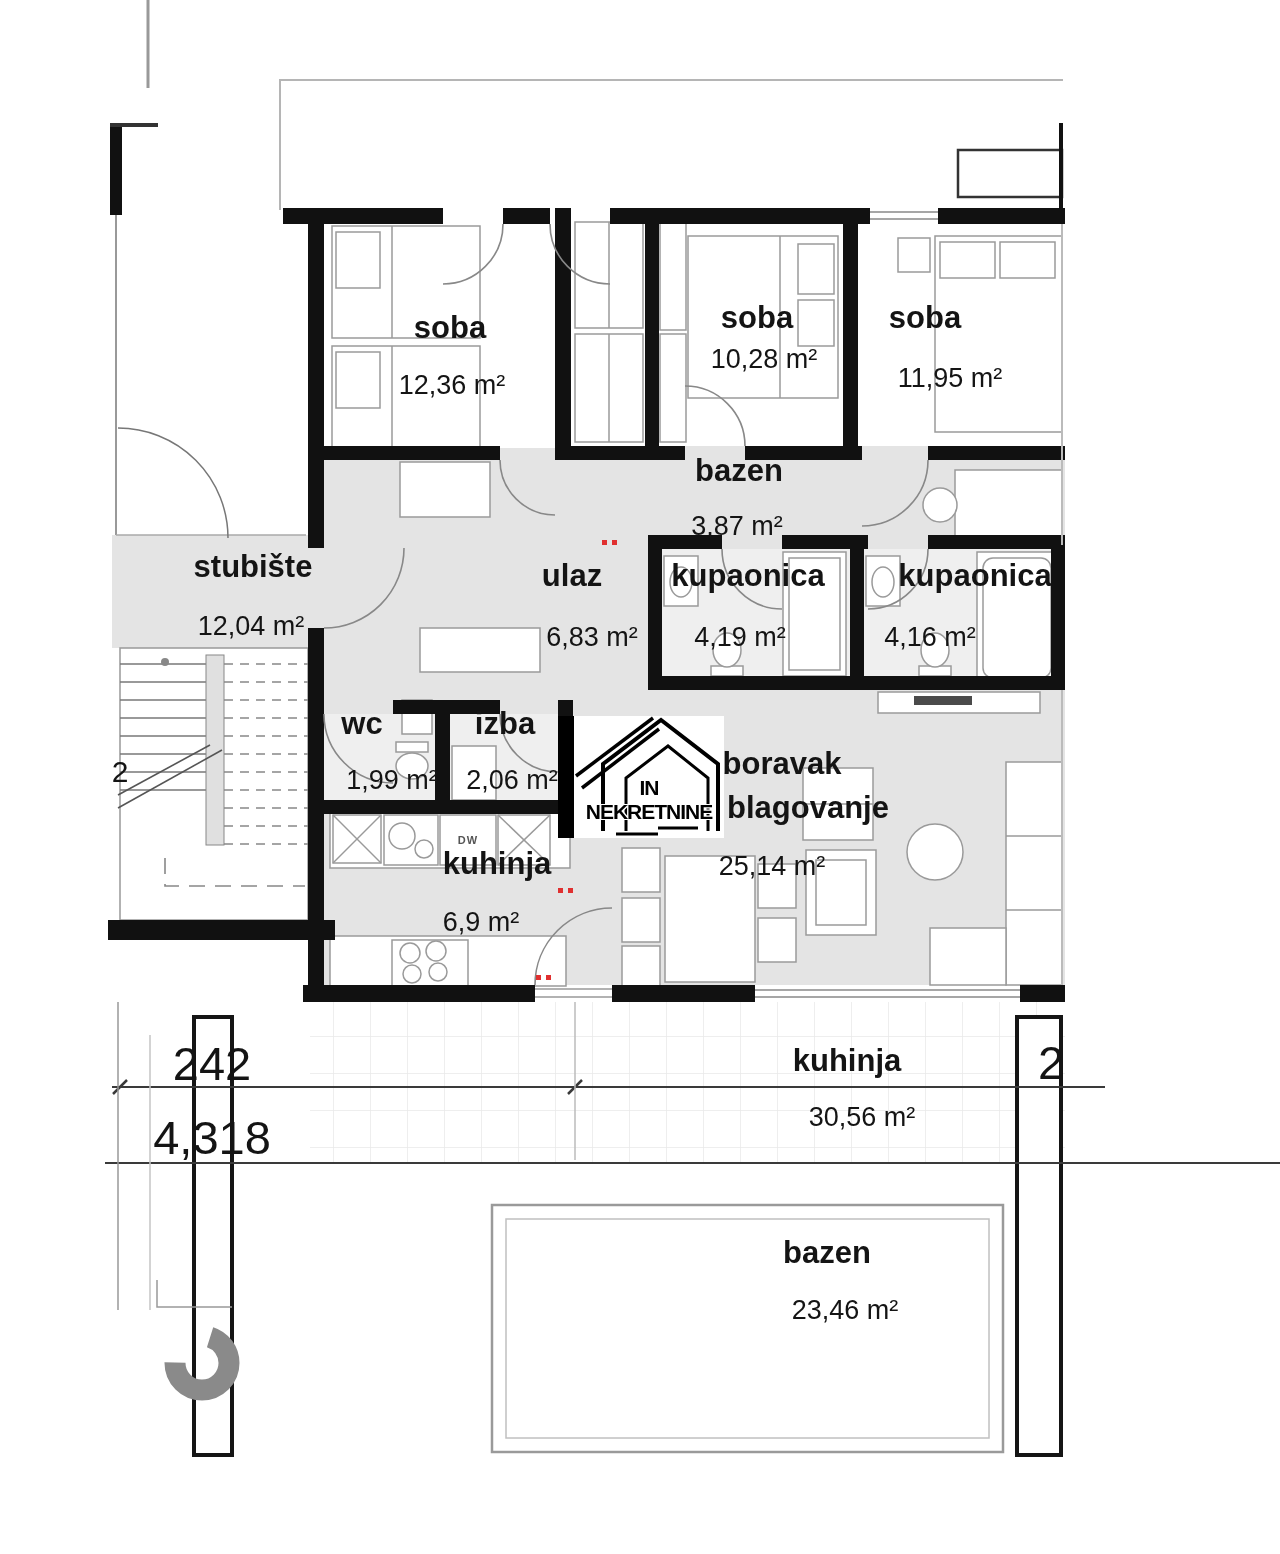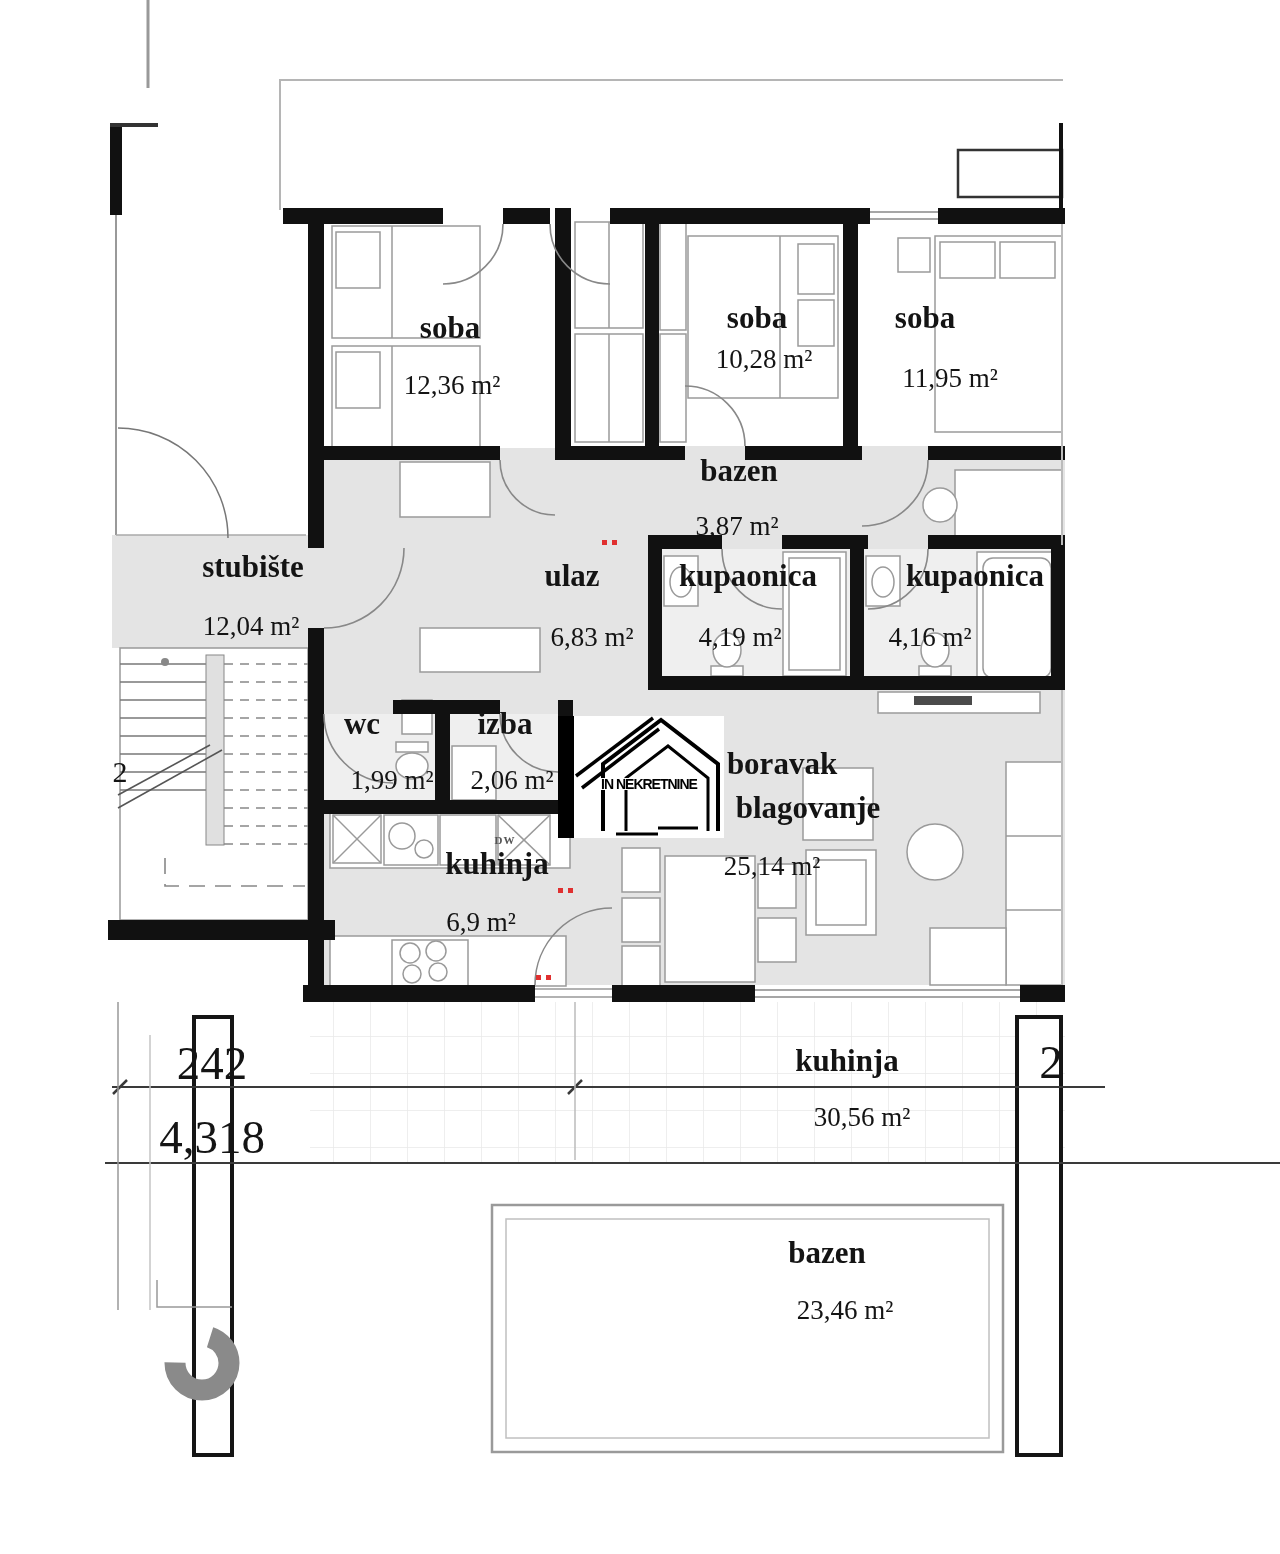--- a/index.html
+++ b/index.html
@@ -1,29 +1,29 @@
 <!DOCTYPE html>
 <html><head>
 <meta charset="utf-8">
 <style>
   html,body{margin:0;padding:0;background:#fff;}
   #stage{position:relative;width:1280px;height:1554px;background:#fff;overflow:hidden;
          font-family:"Liberation Sans",sans-serif;}
   #plan-svg{position:absolute;left:0;top:0;}
   .lbl{position:absolute;transform:translate(-50%,-50%);white-space:nowrap;color:#141414;
-       line-height:1;font-family:Liberation Serif, serif;}
+       line-height:1;}
   .nm{font-weight:bold;font-size:31px;}
   .ar{font-size:27px;}
   .dim{font-size:47px;}
   .small2{font-size:30px;}
-  .dw{font-size:11px;font-weight:bold;color:#555;letter-spacing:1px;margin-left:37px;}
+  .dw{font-size:11px;font-weight:bold;color:#555;letter-spacing:1px;}
   #watermark{position:absolute;left:558px;top:716px;width:166px;height:122px;background:#fff;}
   #watermark .bar{position:absolute;left:0;top:0;width:16px;height:122px;background:#000;}
   #watermark .wm-text{position:absolute;left:16px;top:60px;width:150px;text-align:center;
-       font-weight:bold;font-size:14px;letter-spacing:-1px;color:#000;
+       font-weight:bold;font-size:21px;letter-spacing:-1px;color:#000;
        text-shadow:1px 1px 0 #fff,-1px -1px 0 #fff,1px -1px 0 #fff,-1px 1px 0 #fff;}
 </style>
 </head>
 <body>
 
 <div id="stage">
 
 <svg id="plan-svg" width="1280" height="1554" viewBox="0 0 1280 1554" xmlns="http://www.w3.org/2000/svg">
   <defs>
     <pattern id="tgrid" width="37" height="37" patternUnits="userSpaceOnUse">

